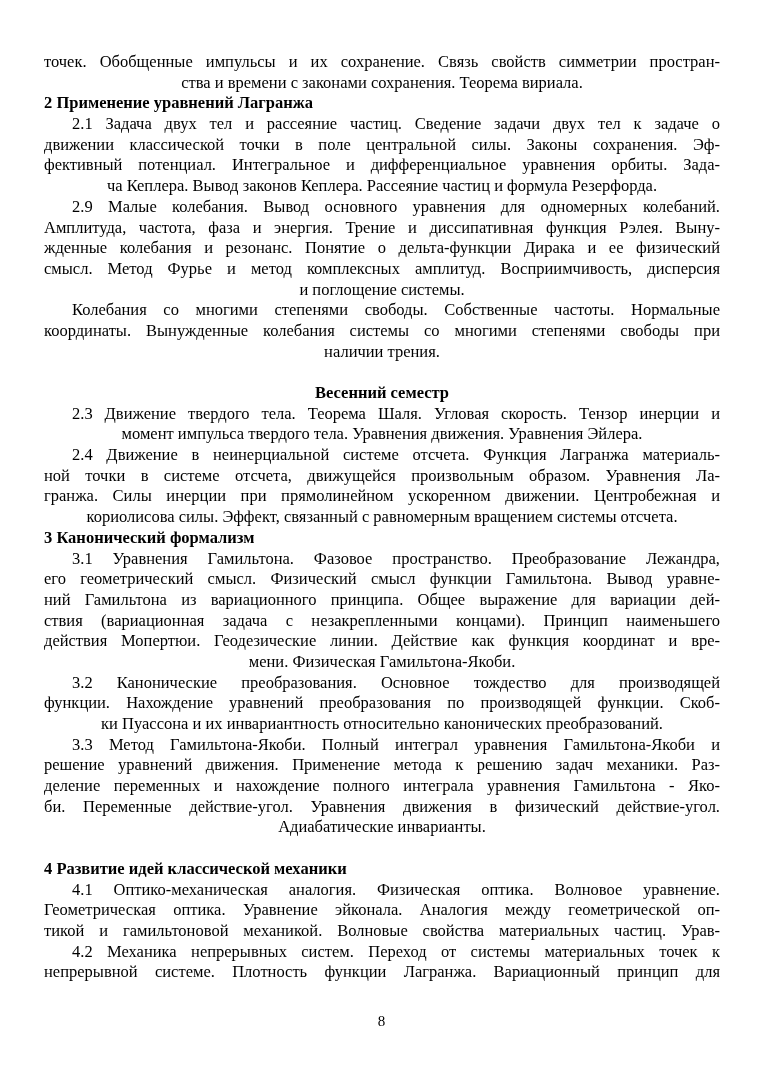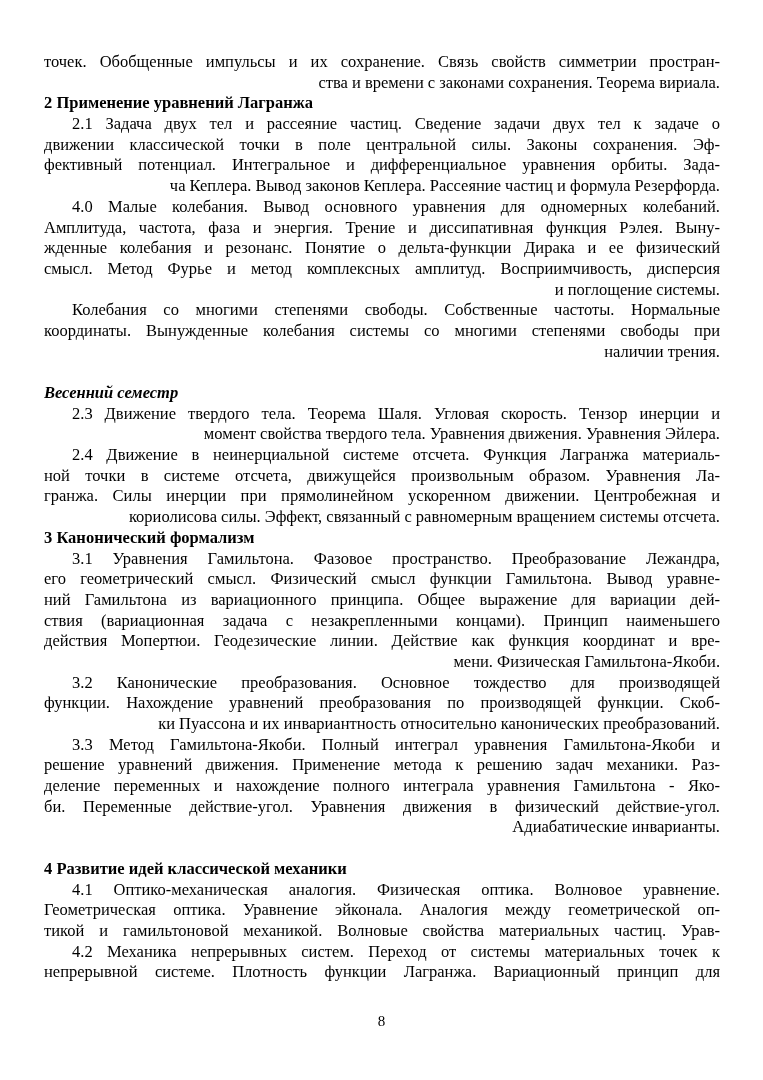--- a/index.html
+++ b/index.html
@@ -32,34 +32,33 @@
     overflow: hidden;
     white-space: normal;
   }
   
   .j {
     text-align: justify;
     text-align-last: justify;
   }
   
   .l {
-    text-align: right;
+    text-align: center;
   }
   
   .ind {
     text-indent: 28px;
   }
   .heading {
     text-align: left;
     font-weight: bold;
   }
   .subheading {
-    text-align: left;
+    text-align: center;
     font-weight: bold;
-    font-style: italic;
   }
   
   .gap {
     margin-top: 20.7px;
   }
   .footer {
     position: absolute;
     top: 1013px;
     left: 0;
     width: 763px;
@@ -83,38 +82,38 @@
     <div class="line heading">2 Применение уравнений Лагранжа</div>
 
     <div class="para">
       <div class="line j ind">2.1 Задача двух тел и рассеяние частиц. Сведение задачи двух тел к задаче о</div>
       <div class="line j">движении классической точки в поле центральной силы. Законы сохранения. Эф-</div>
       <div class="line j">фективный потенциал. Интегральное и дифференциальное уравнения орбиты. Зада-</div>
       <div class="line l">ча Кеплера. Вывод законов Кеплера. Рассеяние частиц и формула Резерфорда.</div>
     </div>
 
     <div class="para">
-      <div class="line j ind">4.0 Малые колебания. Вывод основного уравнения для одномерных колебаний.</div>
+      <div class="line j ind">2.9 Малые колебания. Вывод основного уравнения для одномерных колебаний.</div>
       <div class="line j">Амплитуда, частота, фаза и энергия. Трение и диссипативная функция Рэлея. Выну-</div>
       <div class="line j">жденные колебания и резонанс. Понятие о дельта-функции Дирака и ее физический</div>
       <div class="line j">смысл. Метод Фурье и метод комплексных амплитуд. Восприимчивость, дисперсия</div>
       <div class="line l">и поглощение системы.</div>
     </div>
 
     <div class="para">
       <div class="line j ind">Колебания со многими степенями свободы. Собственные частоты. Нормальные</div>
       <div class="line j">координаты. Вынужденные колебания системы со многими степенями свободы при</div>
       <div class="line l">наличии трения.</div>
     </div>
 
     <div class="line subheading gap">Весенний семестр</div>
 
     <div class="para">
       <div class="line j ind">2.3 Движение твердого тела. Теорема Шаля. Угловая скорость. Тензор инерции и</div>
-      <div class="line l">момент свойства твердого тела. Уравнения движения. Уравнения Эйлера.</div>
+      <div class="line l">момент импульса твердого тела. Уравнения движения. Уравнения Эйлера.</div>
     </div>
 
     <div class="para">
       <div class="line j ind">2.4 Движение в неинерциальной системе отсчета. Функция Лагранжа материаль-</div>
       <div class="line j">ной точки в системе отсчета, движущейся произвольным образом. Уравнения Ла-</div>
       <div class="line j">гранжа. Силы инерции при прямолинейном ускоренном движении. Центробежная и</div>
       <div class="line l">кориолисова силы. Эффект, связанный с равномерным вращением системы отсчета.</div>
     </div>
 
     <div class="line heading">3 Канонический формализм</div>

